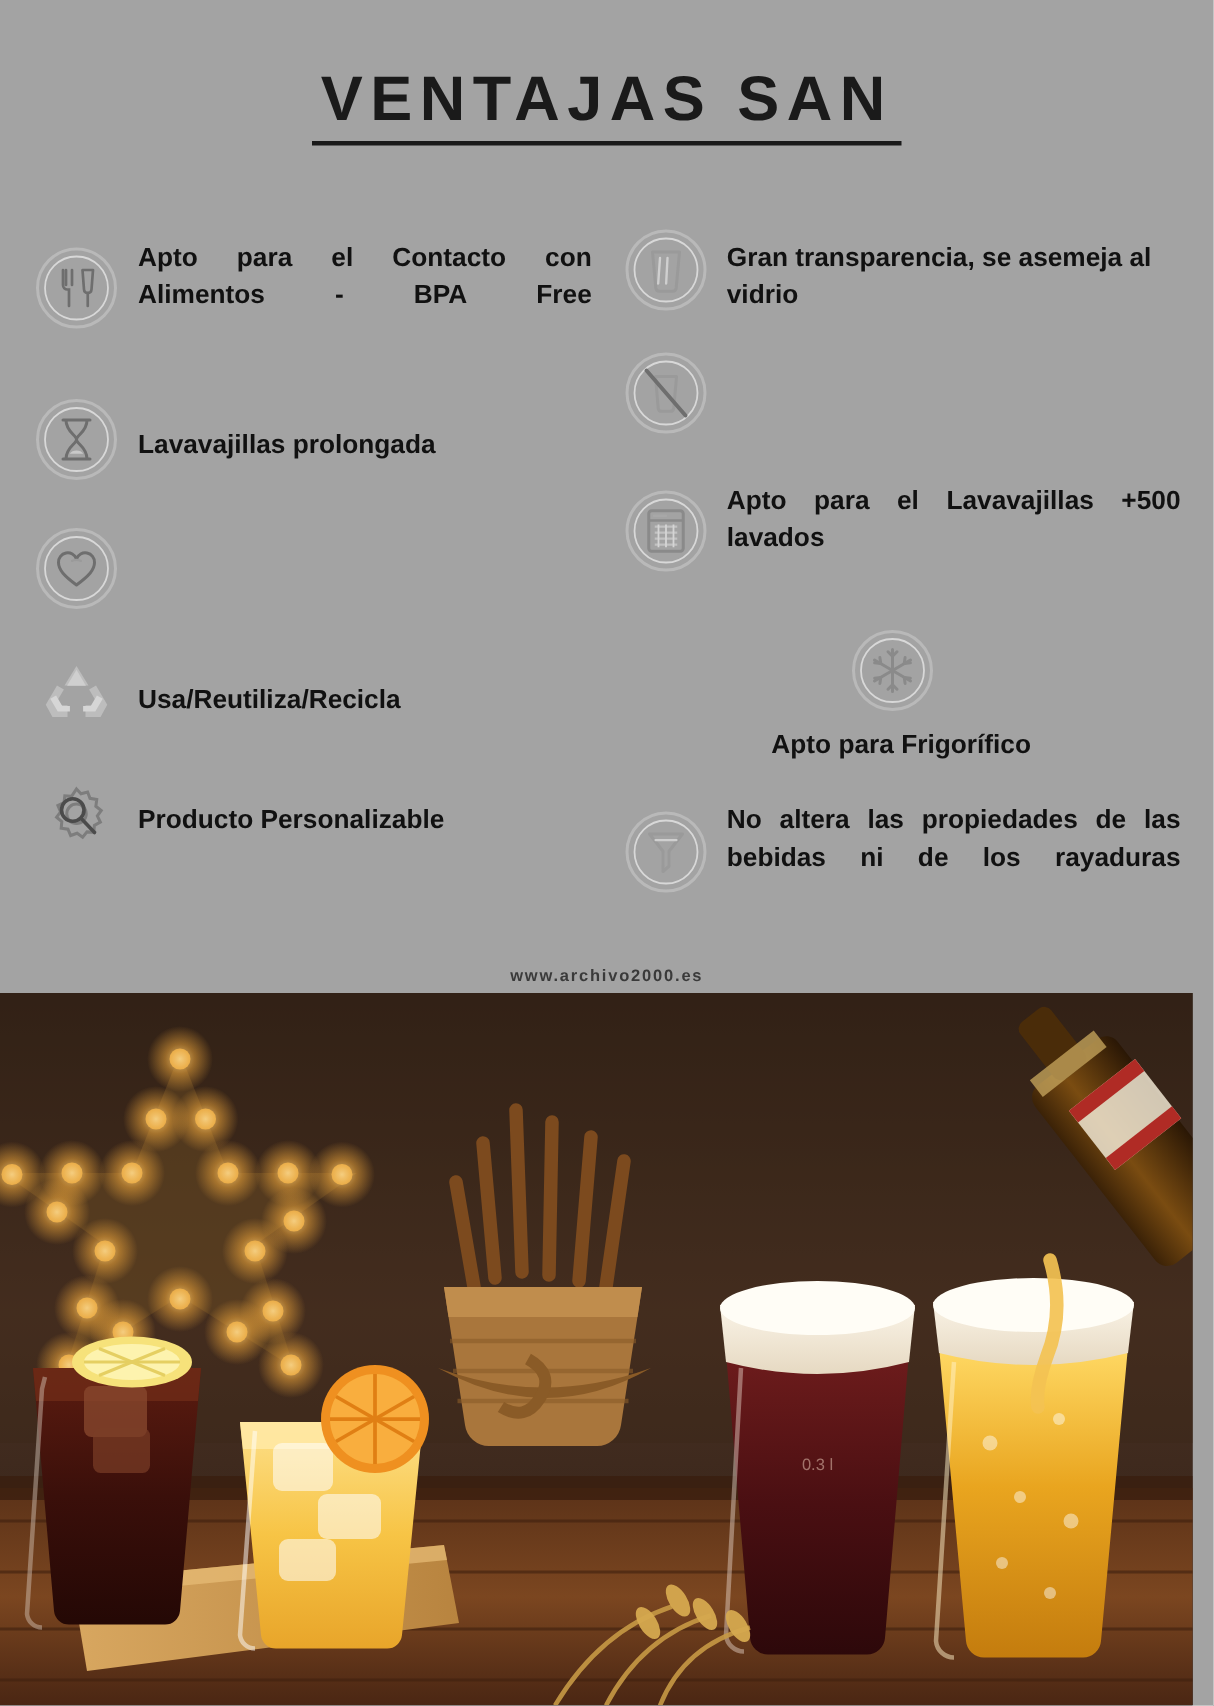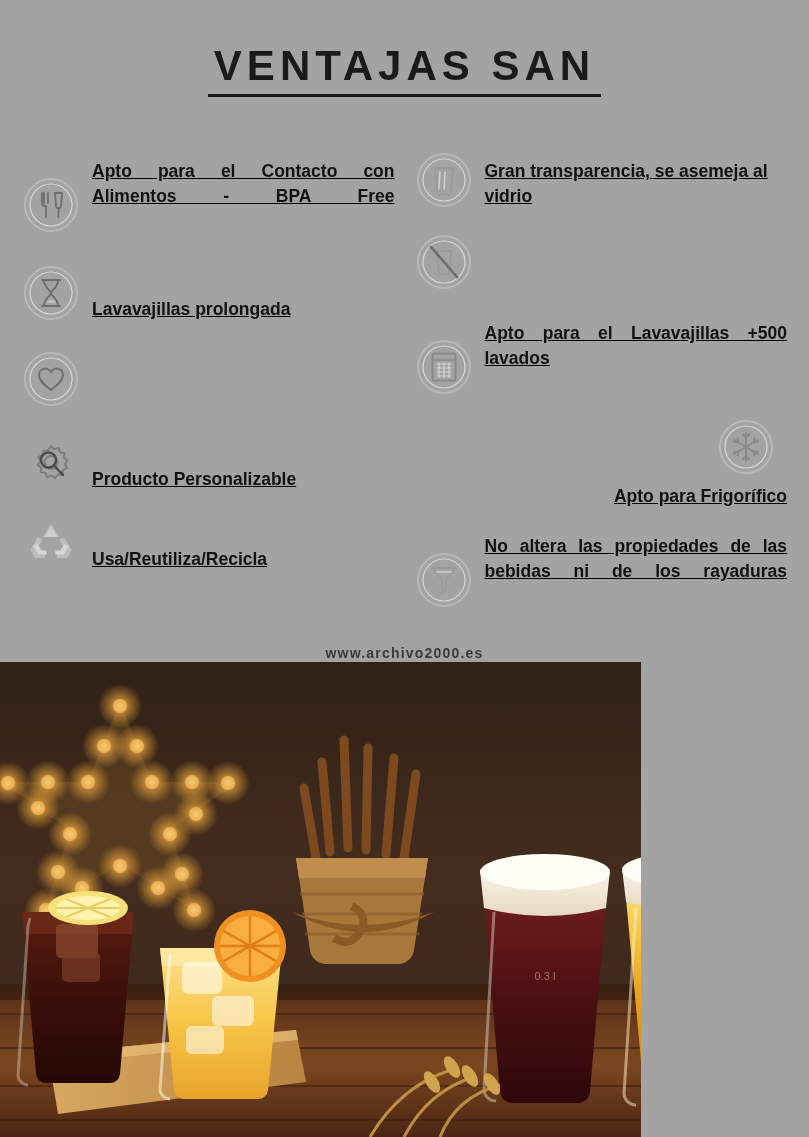--- a/index.html
+++ b/index.html
@@ -44,23 +44,22 @@
   }
   .col {
     width: 50%;
     box-sizing: border-box;
   }
   .col-left { padding-right: 10px; }
   .col-right { padding-left: 10px; }
 
   .feature {
     display: flex;
-    align-items: flex-end;
+    align-items: center;
     margin-bottom: 26px;
-    text-decoration: underline;
   }
   .feature .icon {
     flex: 0 0 58px;
     width: 58px;
     height: 58px;
     margin-right: 12px;
     display: flex;
     align-items: center;
     justify-content: center;
   }
@@ -88,33 +87,33 @@
   .col-left .feature:nth-child(4) { margin-bottom: 22px; }
 
   .col-right .feature:nth-child(1) { margin-bottom: 24px; }
   .col-right .feature:nth-child(2) { margin-bottom: 22px; }
   .col-right .feature:nth-child(3) { margin-bottom: 22px; }
   .col-right .feature:nth-child(4) { margin-bottom: 18px; flex-direction: column; }
 
   
   .url {
     text-align: center;
-    font-size: 14px;
+    font-size: 11px;
     font-weight: bold;
     letter-spacing: 1.2px;
     color: #3a3a3a;
     margin-top: 10px;
   }
 
   
   .photo {
     position: absolute;
     left: 0;
     top: 662px;
-    width: 641px;
+    width: 795px;
     height: 475px;
     overflow: hidden;
     background: #2b1a12;
   }
   .photo svg { display:block; }
 </style>
 </head>
 <body>
 
 <div class="page">
@@ -155,56 +154,56 @@
 
       <div class="feature">
         <span class="icon">
           <svg width="58" height="58" viewBox="0 0 58 58">
             <circle cx="29" cy="29" r="26" fill="none" stroke="#b9b9b9" stroke-width="2"></circle>
             <circle cx="29" cy="29" r="21" fill="none" stroke="#d8d8d8" stroke-width="1.2"></circle>
             <path d="M29 40 c-8 -6 -12 -10 -12 -15 a6.2 6.2 0 0 1 12 -2.4 a6.2 6.2 0 0 1 12 2.4 c0 5 -4 9 -12 15 z" fill="none" stroke="#6e6e6e" stroke-width="2" stroke-linejoin="round"></path>
             <path d="M26 24 c2 -1 4 -1 6 0" fill="none" stroke="#9a9a9a" stroke-width="1.4" stroke-linecap="round"></path>
           </svg>
         </span>
-      </div>
-
-      <div class="feature">
-        <span class="icon">
-          <svg width="58" height="58" viewBox="0 0 58 58">
-            <g fill="none" stroke="#7d7d7d" stroke-width="2">
-              <path d="M29 12 l3 3.2 l4.4 -1.2 l1.6 4.2 l4.5 0.8 l-0.6 4.5 l3.6 2.8 l-2.6 3.7 l2 4.1 l-4 2.2 l-0.3 4.5 l-4.6 -0.2 l-2.9 3.5 l-3.7 -2.6 l-4.3 1.5 l-1.8 -4.2 l-4.5 -0.6 l0.4 -4.5 l-3.5 -2.9 l2.7 -3.6 l-1.8 -4.2 l4.1 -2 l0.5 -4.5 l4.5 0.4 z"></path>
-              <circle cx="29" cy="28.5" r="6.5"></circle>
-            </g>
-            <g stroke="#4b4b4b" stroke-width="2.4" fill="none" stroke-linecap="round">
-              <circle cx="26.5" cy="26" r="7.5"></circle>
-              <path d="M32 31.5 L41 41"></path>
-            </g>
-          </svg>
-        </span>
-        <span class="text">Producto Personalizable</span>
       </div>
 
       <div class="feature">
         <span class="icon">
           <svg width="58" height="58" viewBox="0 0 58 58">
             <g fill="#bdbdbd">
               <path d="M29 10 l8 13 l-5.2 0 l0 0 l-5.6 0 l-5.2 0 z"></path>
               <path d="M29 12.5 l6.3 10.6 h-12.6 z" fill="#cfcfcf"></path>
             </g>
             <g fill="#bdbdbd">
               <path d="M13 44 l-4.5 -8.2 l7.5 -12.8 l4.6 2.6 l-6.2 10.6 h8.6 l0 7.8 z"></path>
               <path d="M45 44 l4.5 -8.2 l-7.5 -12.8 l-4.6 2.6 l6.2 10.6 h-8.6 l0 7.8 z"></path>
             </g>
             <g fill="#d6d6d6">
               <path d="M24.6 40.4 h-8.1 l-5 -8.5 l3.9 -2.3 l4.1 7 h5.1 z"></path>
               <path d="M33.4 40.4 h8.1 l5 -8.5 l-3.9 -2.3 l-4.1 7 h-5.1 z"></path>
             </g>
           </svg>
         </span>
         <span class="text">Usa/Reutiliza/Recicla</span>
+      </div>
+
+      <div class="feature">
+        <span class="icon">
+          <svg width="58" height="58" viewBox="0 0 58 58">
+            <g fill="none" stroke="#7d7d7d" stroke-width="2">
+              <path d="M29 12 l3 3.2 l4.4 -1.2 l1.6 4.2 l4.5 0.8 l-0.6 4.5 l3.6 2.8 l-2.6 3.7 l2 4.1 l-4 2.2 l-0.3 4.5 l-4.6 -0.2 l-2.9 3.5 l-3.7 -2.6 l-4.3 1.5 l-1.8 -4.2 l-4.5 -0.6 l0.4 -4.5 l-3.5 -2.9 l2.7 -3.6 l-1.8 -4.2 l4.1 -2 l0.5 -4.5 l4.5 0.4 z"></path>
+              <circle cx="29" cy="28.5" r="6.5"></circle>
+            </g>
+            <g stroke="#4b4b4b" stroke-width="2.4" fill="none" stroke-linecap="round">
+              <circle cx="26.5" cy="26" r="7.5"></circle>
+              <path d="M32 31.5 L41 41"></path>
+            </g>
+          </svg>
+        </span>
+        <span class="text">Producto Personalizable</span>
       </div>
 
     </div>
 
     <div class="col col-right">
 
       <div class="feature">
         <span class="icon">
           <svg width="58" height="58" viewBox="0 0 58 58">
             <circle cx="29" cy="29" r="26" fill="none" stroke="#b9b9b9" stroke-width="2"></circle>

